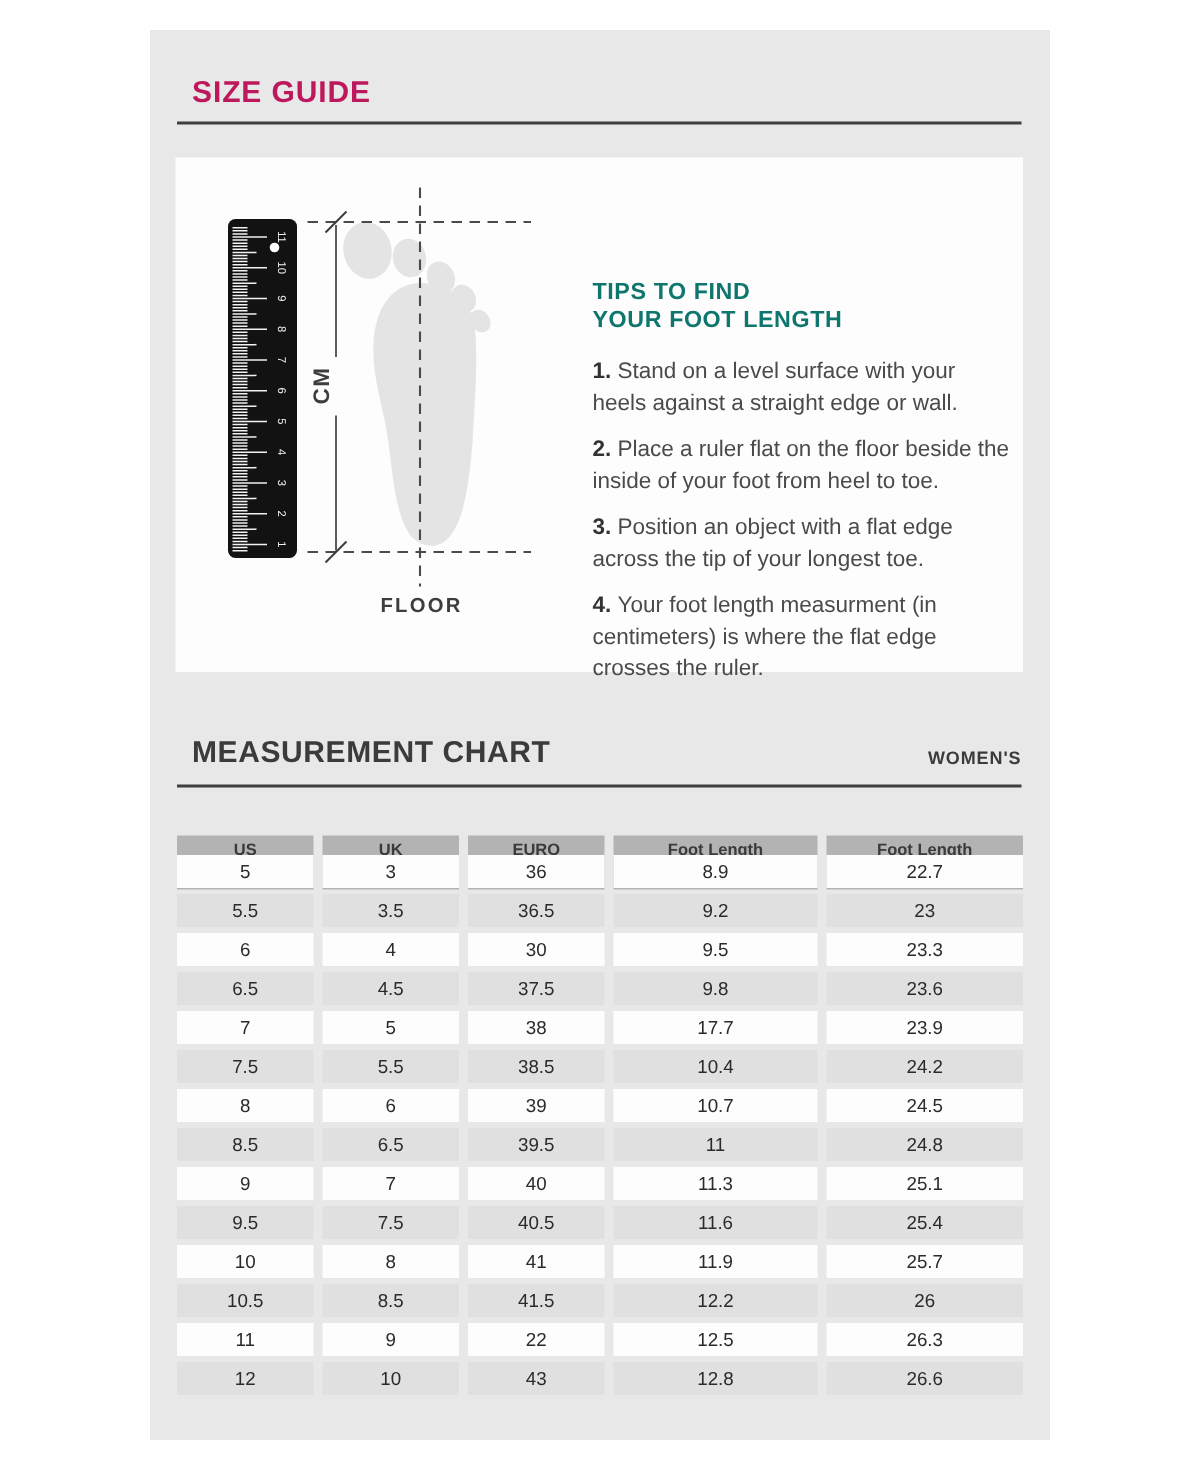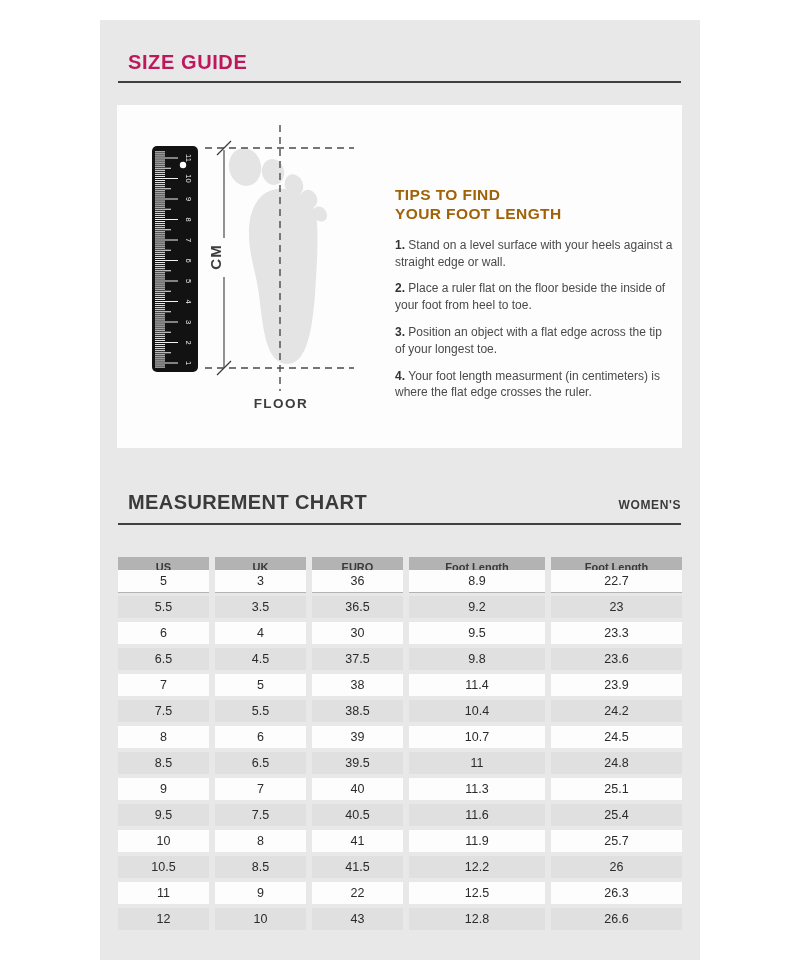--- a/index.html
+++ b/index.html
@@ -22,22 +22,22 @@
   .diagram-svg .rnum { fill:#f2f2f2; font-size:7.5px; text-anchor:middle; dominant-baseline:central; }
   .diagram-svg .dash { stroke:#4a4a4a; stroke-width:1.4; stroke-dasharray:7 5; fill:none; }
   .diagram-svg .dim  { stroke:#4a4a4a; stroke-width:1.2; }
   .diagram-svg .slash{ stroke:#3b3b3b; stroke-width:1.3; }
   .diagram-svg .lbl  { fill:#3d3d3d; font-weight:700; text-anchor:middle; }
   .diagram-svg .cm   { font-size:15px; letter-spacing:1px; }
   .diagram-svg .floor{ font-size:13.5px; letter-spacing:1.5px; }
   .diagram-svg .foot { fill:#e4e4e4; }
 
   .tips { position:absolute; left:278px; top:80px; width:278px; }
-  .tips-heading { font-size:15.5px; font-weight:700; letter-spacing:.4px; color:#a16207; line-height:1.25; margin-bottom:13px; }
-  .tips p { font-size:12px; line-height:1.4; color:#4a4a4a; margin-bottom:10px; }
+  .tips-heading { font-size:15.5px; font-weight:700; letter-spacing:.4px; color:#0f766e; line-height:1.25; margin-bottom:13px; }
+  .tips p { font-size:15px; line-height:1.4; color:#4a4a4a; margin-bottom:10px; }
   .tips p b { color:#333; }
 
   .chart-header { position:absolute; left:28px; top:471px; width:553px; }
   .mc-title { font-size:20px; font-weight:700; letter-spacing:.4px; color:#3b3b3b; display:inline-block; }
   .audience { position:absolute; right:0; top:7px; font-size:12px; font-weight:700; letter-spacing:.6px; color:#3b3b3b; }
 
   .size-table { position:absolute; left:18px; top:524px; width:564px;
     display:grid; grid-template-columns:91px 91px 91px 136px 131px;
     column-gap:6px; row-gap:4px; grid-auto-rows:22px; }
   .size-table .th { height:36px; background:#b3b3b3; color:#3a3a3a;
@@ -254,21 +254,21 @@
         <div class="td light">9.5</div>
         <div class="td light">23.3</div>
         <div class="td shade">6.5</div>
         <div class="td shade">4.5</div>
         <div class="td shade">37.5</div>
         <div class="td shade">9.8</div>
         <div class="td shade">23.6</div>
         <div class="td light">7</div>
         <div class="td light">5</div>
         <div class="td light">38</div>
-        <div class="td light">11.4</div>
+        <div class="td light">17.7</div>
         <div class="td light">23.9</div>
         <div class="td shade">7.5</div>
         <div class="td shade">5.5</div>
         <div class="td shade">38.5</div>
         <div class="td shade">10.4</div>
         <div class="td shade">24.2</div>
         <div class="td light">8</div>
         <div class="td light">6</div>
         <div class="td light">39</div>
         <div class="td light">10.7</div>

